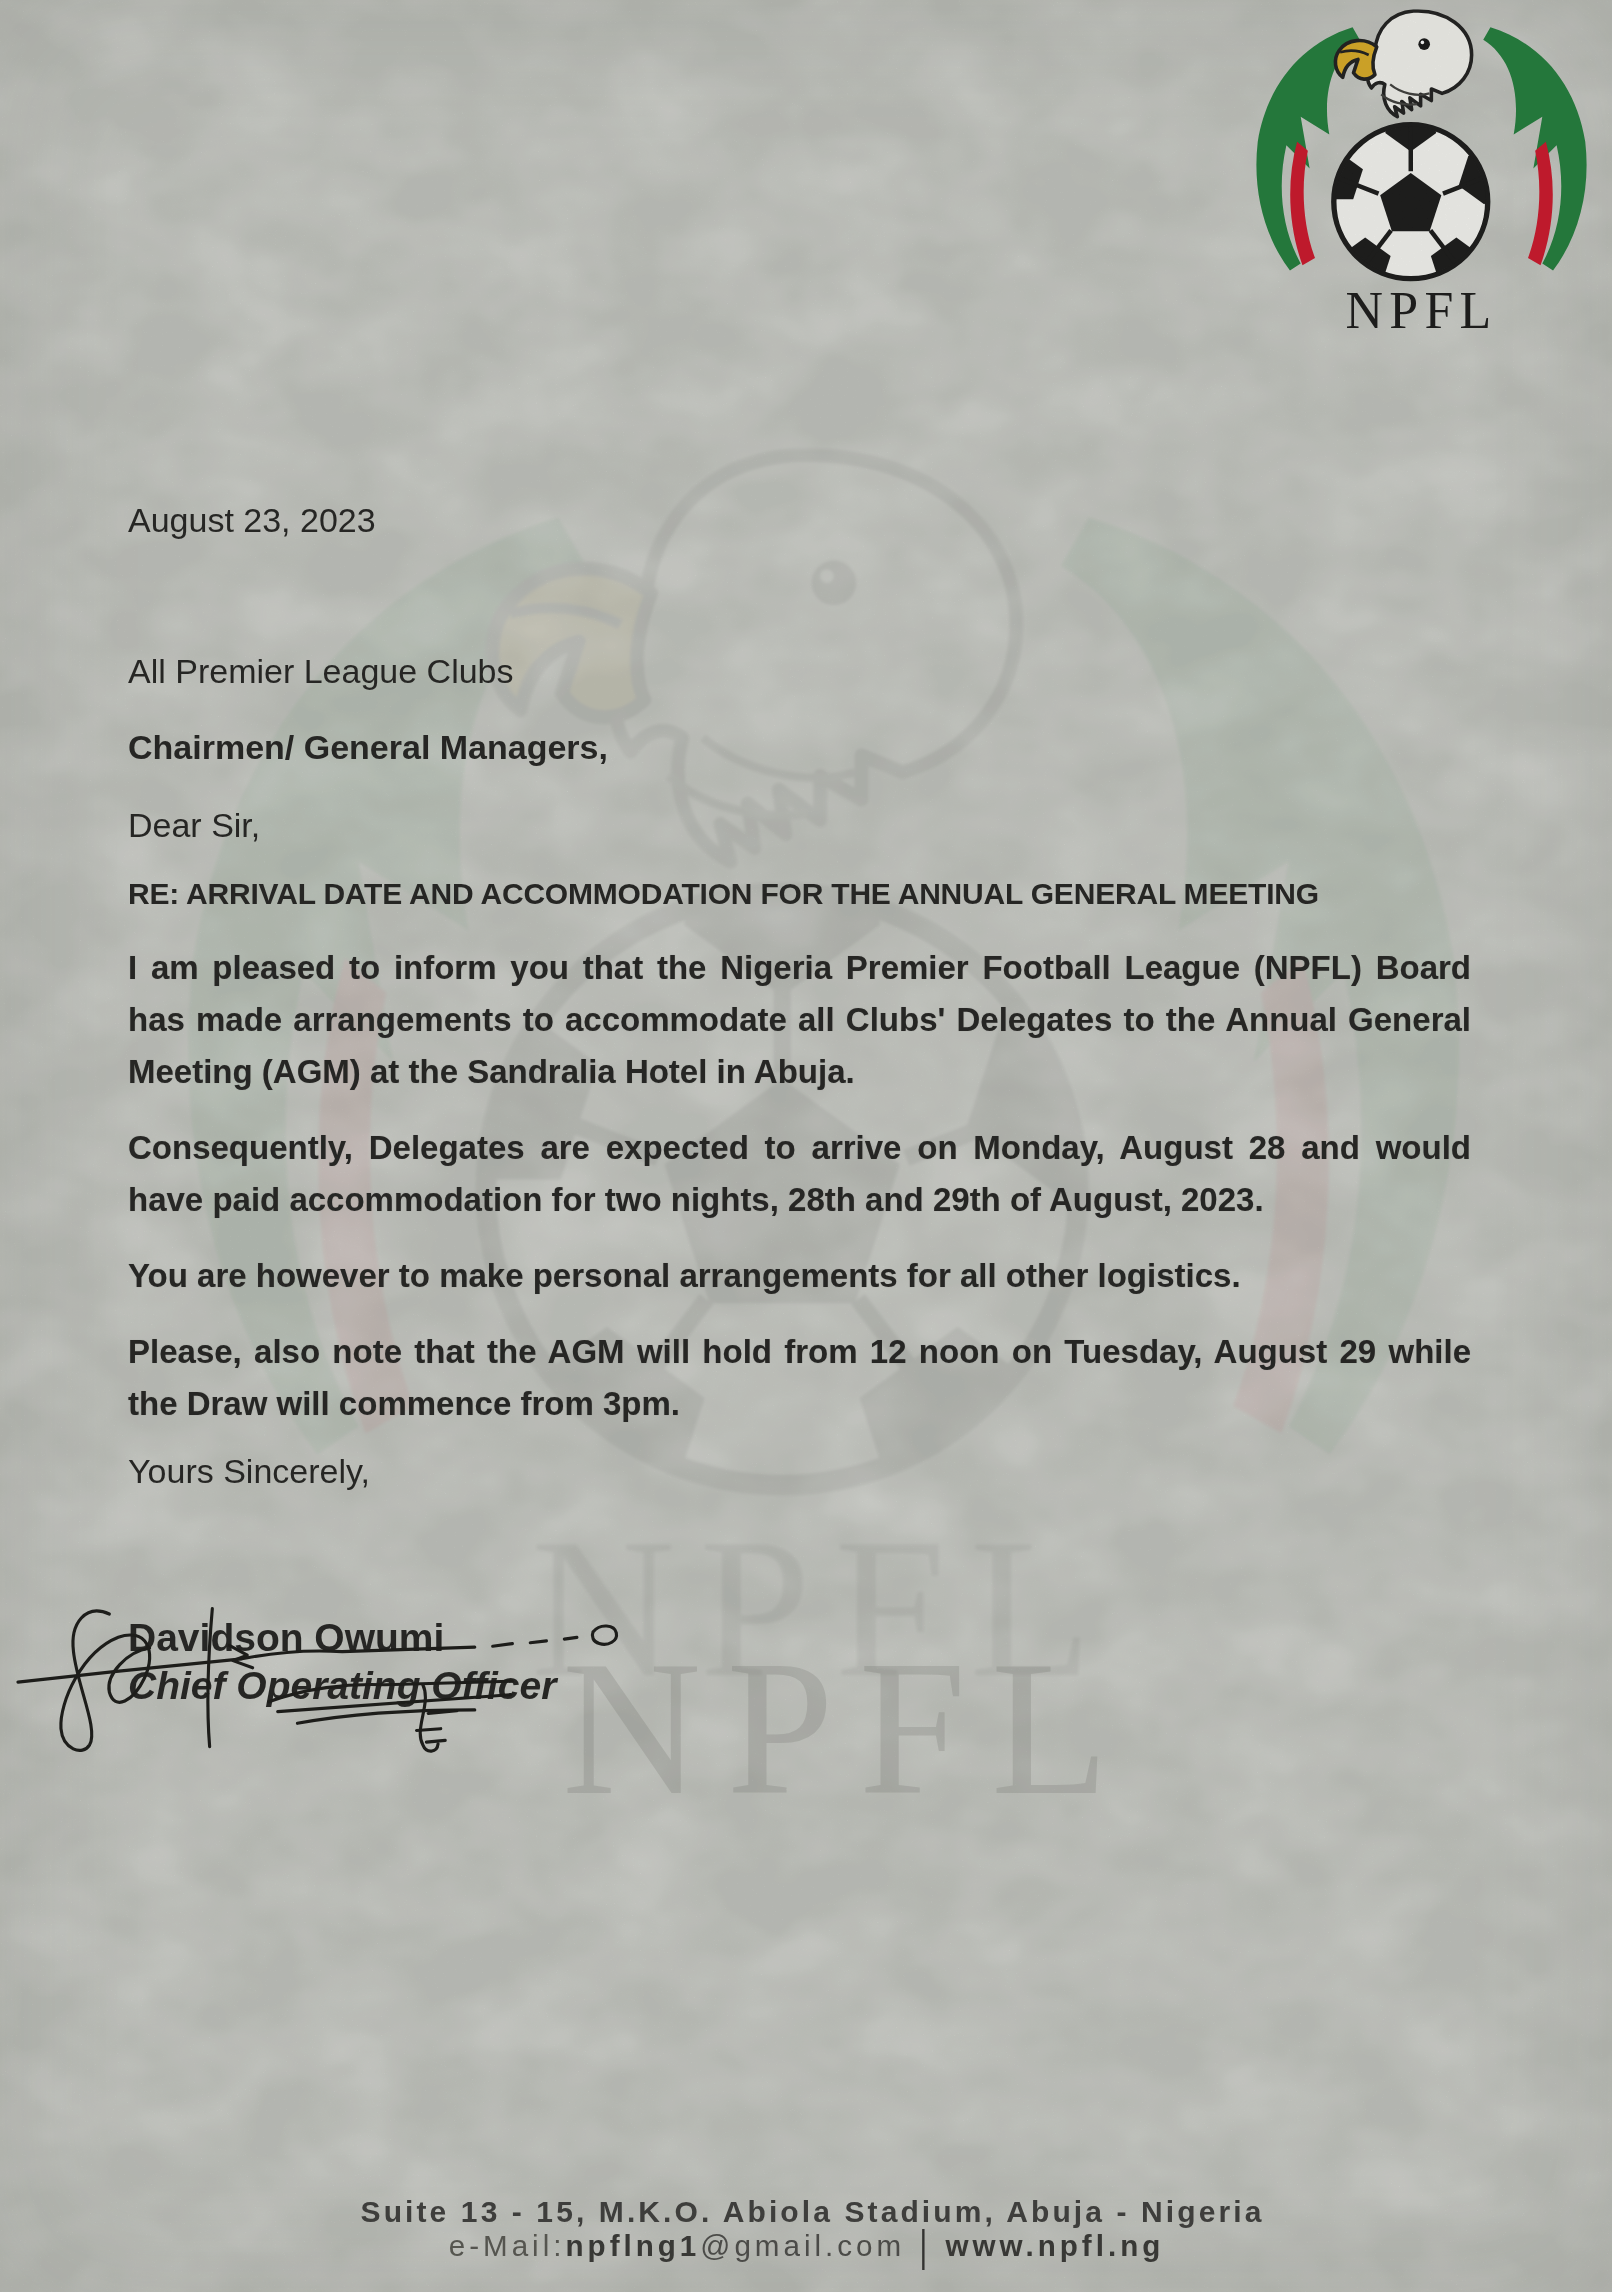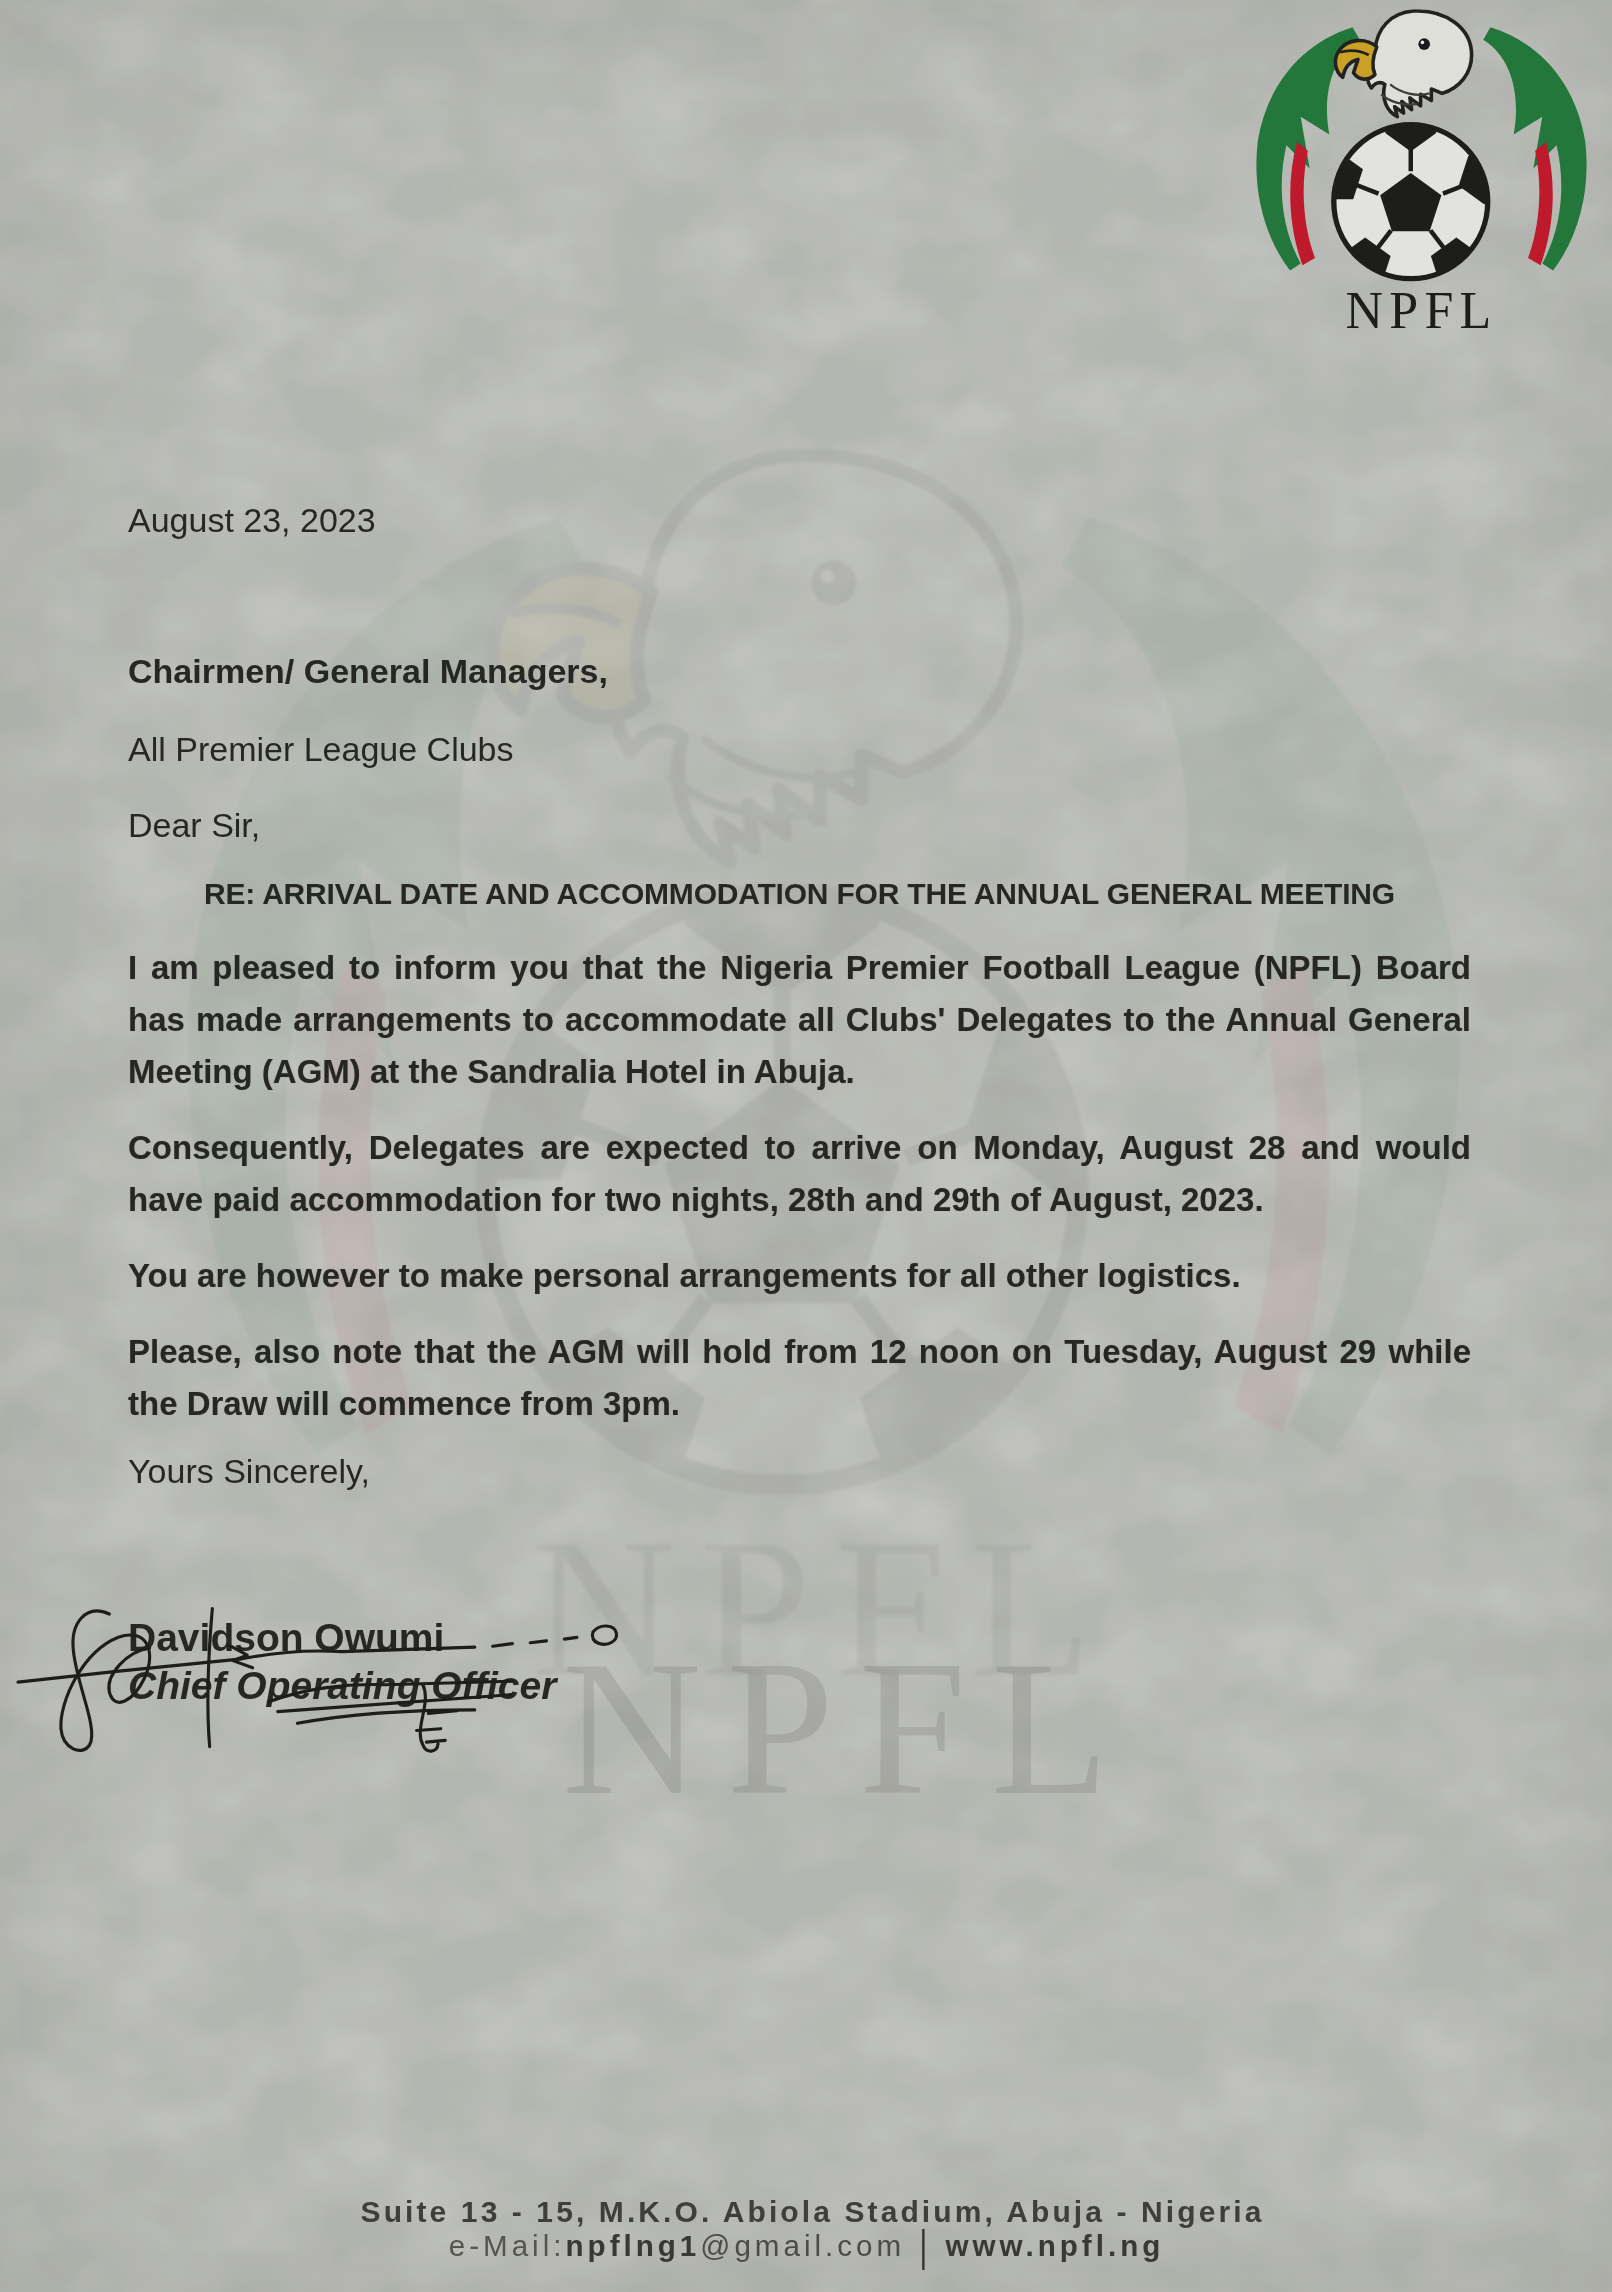--- a/index.html
+++ b/index.html
@@ -23,21 +23,21 @@
     font-family:"Liberation Serif", serif;font-size:193px;line-height:1;
     letter-spacing:25px;color:rgba(100,102,95,0.20);white-space:nowrap;
   }
   
   .content{position:absolute;left:128px;top:503px;width:1343px;z-index:4;}
   .line{font-size:34px;line-height:34px;margin:0;}
   .date{margin-bottom:117px;}
   .recipient-bold{font-weight:bold;margin-bottom:44px;}
   .recipient{margin-bottom:42px;}
   .salutation{margin-bottom:35px;}
-  .subject{font-weight:bold;font-size:30px;line-height:34px;letter-spacing:-0.2px;margin:0 0 31px 0;text-align:center;}
+  .subject{font-weight:bold;font-size:30px;line-height:34px;letter-spacing:-0.2px;margin:0 0 31px 0;}
   .para{
     font-size:33px;line-height:52px;margin:0 0 24px 0;
     text-align:justify;text-shadow:0 0 0.9px rgba(20,20,18,0.25);font-weight:bold;
   }
   .closing{margin-top:2.7px;margin-bottom:130px;}
   .sig-name{font-size:39px;line-height:39px;font-weight:bold;margin:0 0 9px 0;}
   .sig-title{font-size:39px;line-height:39px;font-weight:bold;font-style:italic;margin:0;}
   .signature{position:absolute;left:9px;top:1596px;width:627px;height:157px;z-index:5;}
   
   .footer{position:absolute;left:0;top:2195px;width:100%;text-align:center;z-index:4;color:#3b3b39;}
@@ -131,22 +131,22 @@
     <use href="#crest"></use>
   </svg>
   <div class="npfl-watermark">NPFL</div>
 
   <svg class="crest" viewBox="0 0 390 367">
     <use href="#crest"></use>
   </svg>
 
   <div class="content">
     <p class="line date">August 23, 2023</p>
+    <p class="line recipient">All Premier League Clubs</p>
     <p class="line recipient-bold">Chairmen/ General Managers,</p>
-    <p class="line recipient">All Premier League Clubs</p>
     <p class="line salutation">Dear Sir,</p>
     <p class="subject">RE: ARRIVAL DATE AND ACCOMMODATION FOR THE ANNUAL GENERAL MEETING</p>
 
     <p class="para">I am pleased to inform you that the Nigeria Premier Football League (NPFL) Board has made arrangements to accommodate all Clubs' Delegates to the Annual General Meeting (AGM) at the Sandralia Hotel in Abuja.</p>
     <p class="para">Consequently, Delegates are expected to arrive on Monday, August 28 and would have paid accommodation for two nights, 28th and 29th of August, 2023.</p>
     <p class="para">You are however to make personal arrangements for all other logistics.</p>
     <p class="para">Please, also note that the AGM will hold from 12 noon on Tuesday, August 29 while the Draw will commence from 3pm.</p>
 
     <p class="line closing">Yours Sincerely,</p>
     <p class="sig-name">Davidson Owumi</p>

